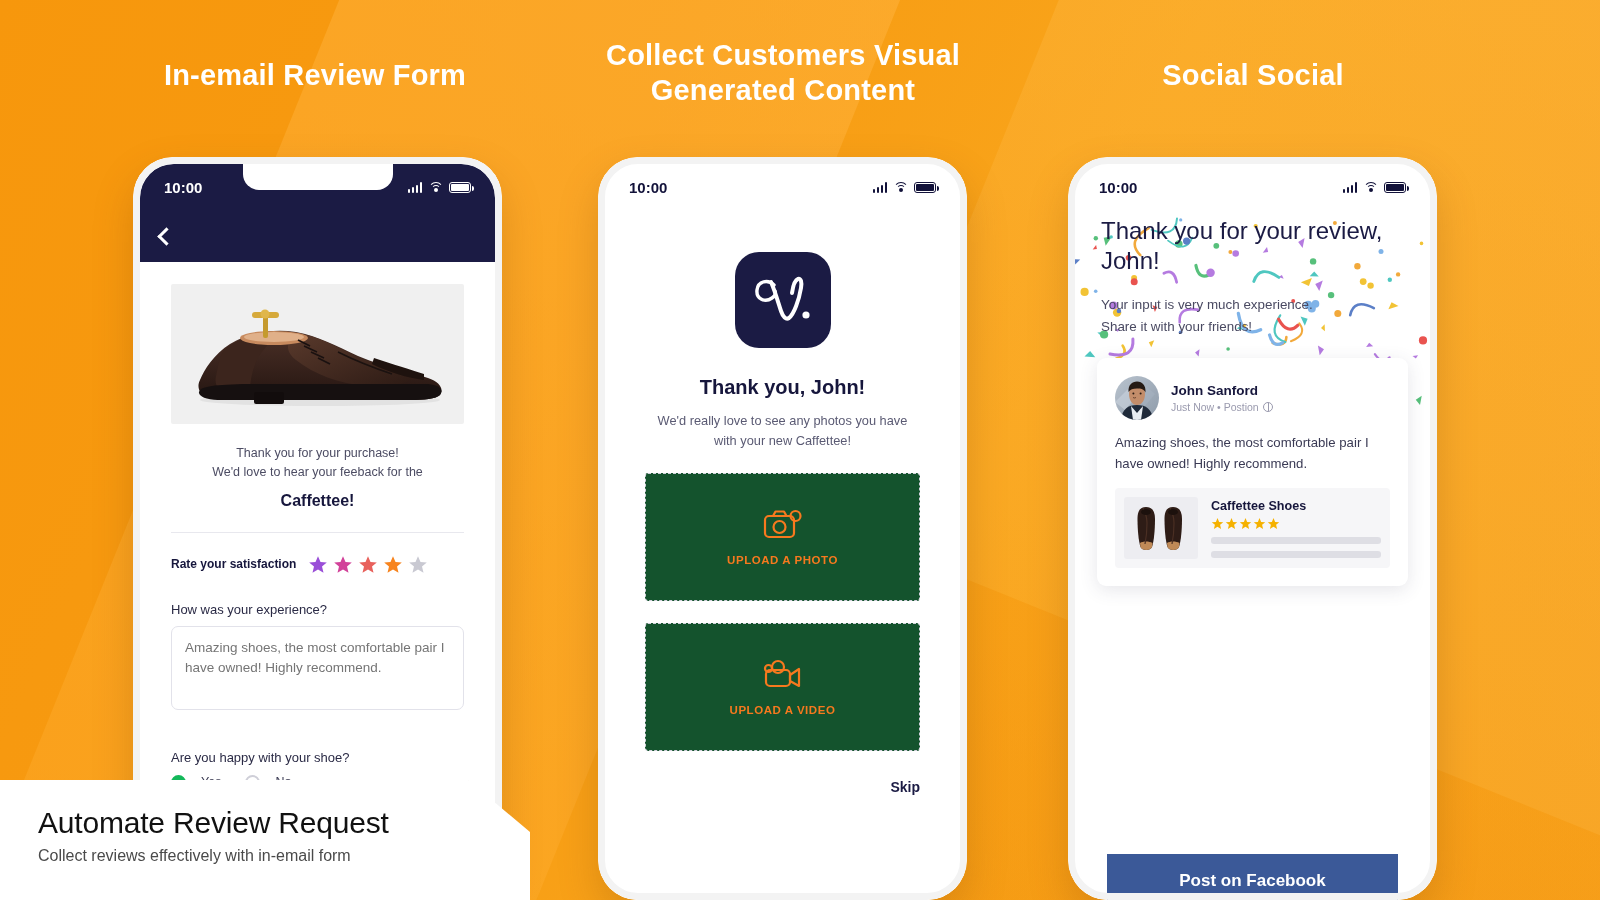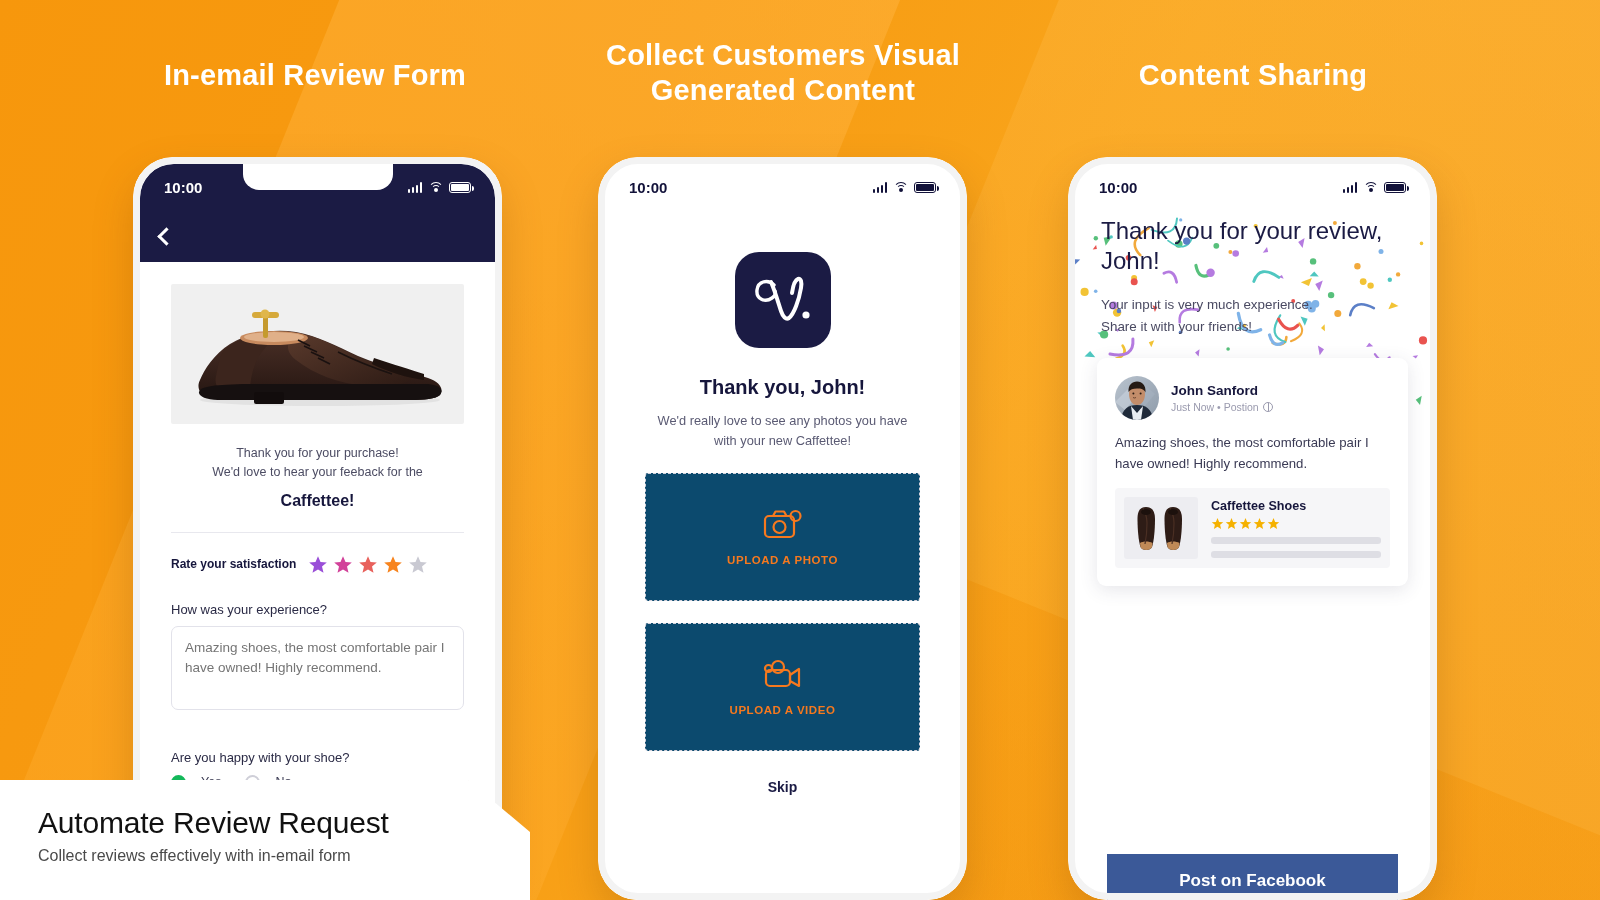--- a/index.html
+++ b/index.html
@@ -115,25 +115,25 @@
   .p2-body { background:#fff; padding:26px 40px 0 40px; height:100%; }
   .logo {
     width:96px; height:96px; border-radius:24px; background:#1B1B44; margin:16px auto 0 auto;
     display:flex; align-items:center; justify-content:center;
   }
   .p2-title { text-align:center; font-size:20px; font-weight:700; color:#16163C; margin-top:28px; }
   .p2-sub { text-align:center; font-size:12.8px; color:#5A5A73; margin-top:12px; line-height:1.55; }
   .upload {
     margin-top:22px; height:128px; border:1.6px dashed #D2D2DC; border-radius:3px;
     display:flex; flex-direction:column; align-items:center; justify-content:center; gap:14px;
-    background:#0c4a6e;
+    background:#14532d;
     text-align:right;
   }
   .upload-lbl { font-size:11.5px; font-weight:700; letter-spacing:.55px; color:#F7791E; }
-  .skip { text-align:center; margin-top:28px; font-size:14px; font-weight:700; color:#1B1B44; }
+  .skip { text-align:right; margin-top:28px; font-size:14px; font-weight:700; color:#1B1B44; }
 
   
   .p3-body { background:#fff; height:100%; position:relative; }
   .confetti-wrap { position:absolute; left:0; right:0; top:0; height:200px; overflow:hidden; }
   .p3-h { position:relative; padding:0 26px; margin-top:6px; z-index:3; }
   .p3-title { font-size:24px; color:#1B1B44; line-height:1.25; font-weight:400; }
   .p3-sub { font-size:13.4px; color:#4A4A62; line-height:1.65; margin-top:18px; }
   .review-card {
     margin:20px 22px 0 22px; background:#fff; border-radius:9px; padding:18px 18px 18px 18px;
     box-shadow:0 4px 18px rgba(60,60,90,.13); position:relative; z-index:3;
@@ -173,21 +173,21 @@
 
 <div class="bg">
   <div class="bg-base"></div>
   <div class="bg-band1"></div>
   <div class="bg-band2"></div>
   <div class="bg-band3"></div>
 </div>
 
 <div class="heading" id="h1">In-email Review Form</div>
 <div class="heading" id="h2">Collect Customers Visual Generated Content</div>
-<div class="heading" id="h3">Content Sharing</div>
+<div class="heading" id="h3">Social Social</div>
 
 <div class="phone" id="phone1">
   <div class="phone-body"></div>
   <div class="screen">
 
     <div class="statusbar dark">
       <div class="notch dark"></div>
       <span>10:00</span>
       <span class="sb-right">
         <span class="bars">

